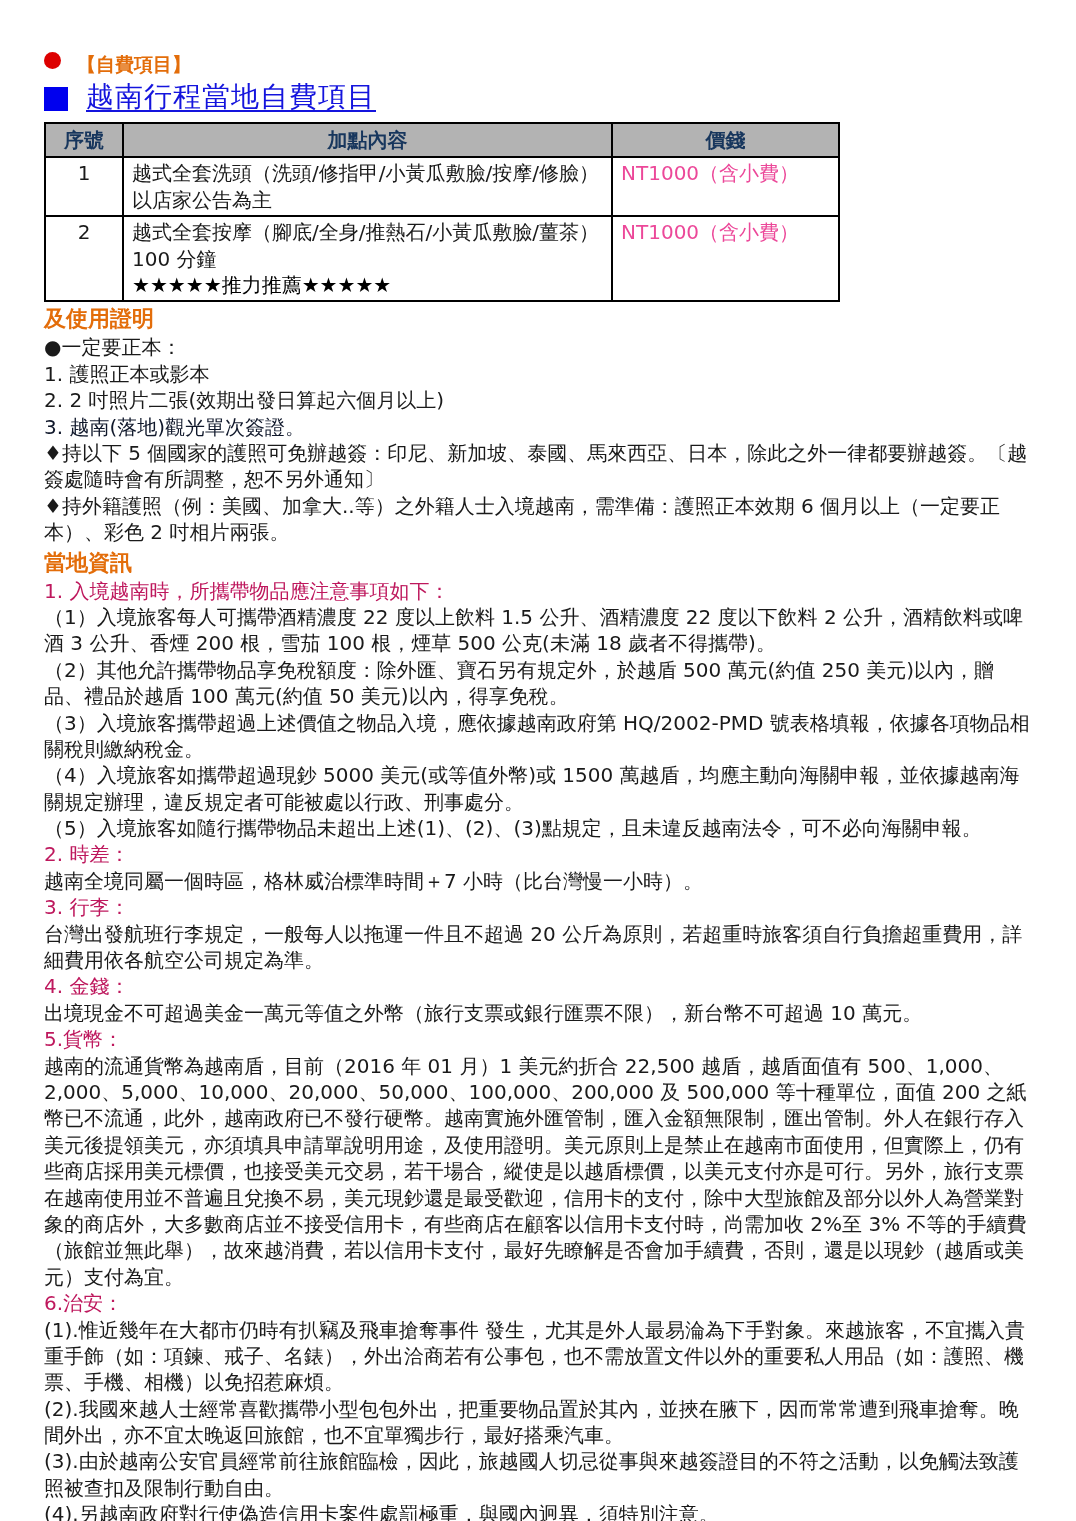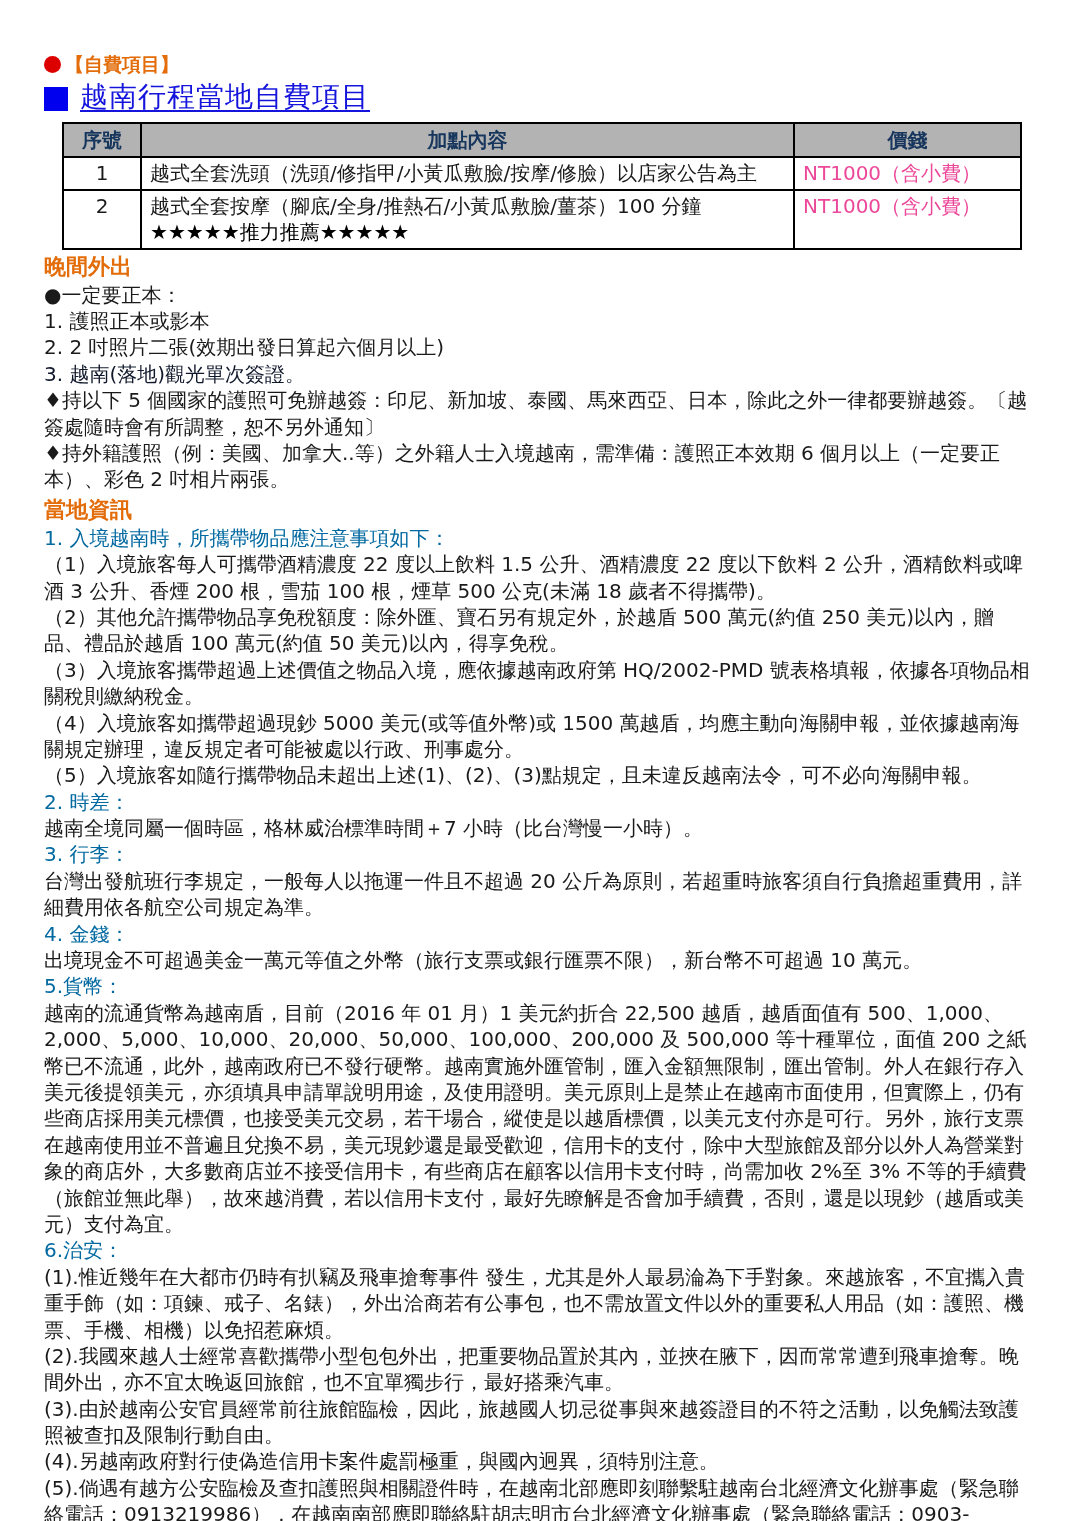--- a/index.html
+++ b/index.html
@@ -10,43 +10,42 @@
     background: #ffffff;
     padding: 52px 42px 0 44px;
     font-family: "DejaVu Sans", "Liberation Sans", sans-serif;
     font-size: 20px;
     line-height: 1.32;
     color: #1a1a1a;
     overflow: hidden;
   }
 
   
-  .tag-line { display: flex; align-items: center; gap: 4px; margin-bottom: 2px; }
+  .tag-line { display: flex; align-items: flex-start; gap: 16px; margin-bottom: 2px; }
   .red-dot {
     width: 17px; height: 17px; border-radius: 50%;
     background: #dd0000; display: inline-block; flex: 0 0 auto;
   }
   .tag-text { color: #e36d0a; font-size: 19px; font-weight: bold; }
 
-  .title-line { display: flex; align-items: center; gap: 12px; margin-bottom: 6px; }
+  .title-line { display: flex; align-items: center; gap: 18px; margin-bottom: 6px; }
   .blue-square {
     width: 24px; height: 24px; background: #0000ee; display: inline-block; flex: 0 0 auto;
     margin-top: 3px;
   }
   .page-title {
     color: #1414dd; font-size: 28px; font-weight: 500;
     text-decoration: underline; text-underline-offset: 4px;
     letter-spacing: 1px;
   }
 
   
   table.fee {
     border-collapse: collapse;
-    margin-left: 18px;
-    width: 960px;
+    width: 796px;
     table-layout: fixed;
     border-radius: 11px;
   }
   table.fee th, table.fee td {
     border: 2px solid #000000;
     padding: 2px 8px;
     vertical-align: top;
   }
   table.fee th {
     background: #b3b3b3;
@@ -60,21 +59,21 @@
   td.cell-no { text-align: center; }
   .price { color: #ec4899; font-weight: normal; }
   .stars { color: #000000; }
 
   
   .sec-heading {
     color: #e36d0a; font-size: 22px; font-weight: bold;
     margin-top: 2px; margin-bottom: 1px;
   }
   p.line { margin: 0; }
-  .blue-sub { color: #0369a1; }
+  .blue-sub { color: #be185d; }
   .red-text { color: #0f172a; }
 </style>
 </head>
 <body>
 
 <div class="page">
 
   <div class="tag-line">
     <span class="red-dot"></span>
     <span class="tag-text">【自費項目】</span>
@@ -108,21 +107,21 @@
         <td class="cell-no">2</td>
         <td>
           <div>越式全套按摩（腳底/全身/推熱石/小黃瓜敷臉/薑茶）100 分鐘</div>
           <div class="stars">★★★★★推力推薦★★★★★</div>
         </td>
         <td class="price">NT1000（含小費）</td>
       </tr>
     </tbody>
   </table>
 
-  <div class="sec-heading">晚間外出</div>
+  <div class="sec-heading">及使用證明</div>
   <p class="line">●一定要正本：</p>
   <p class="line">1. 護照正本或影本</p>
   <p class="line">2. 2 吋照片二張(效期出發日算起六個月以上)</p>
   <p class="line red-text">3. 越南(落地)觀光單次簽證。</p>
   <p class="line">♦持以下 5 個國家的護照可免辦越簽：印尼、新加坡、泰國、馬來西亞、日本，除此之外一律都要辦越簽。〔越簽處隨時會有所調整，恕不另外通知〕</p>
   <p class="line">♦持外籍護照（例：美國、加拿大..等）之外籍人士入境越南，需準備：護照正本效期 6 個月以上（一定要正本）、彩色 2 吋相片兩張。</p>
 
   <div class="sec-heading">當地資訊</div>
 
   <p class="line blue-sub">1. 入境越南時，所攜帶物品應注意事項如下：</p>

